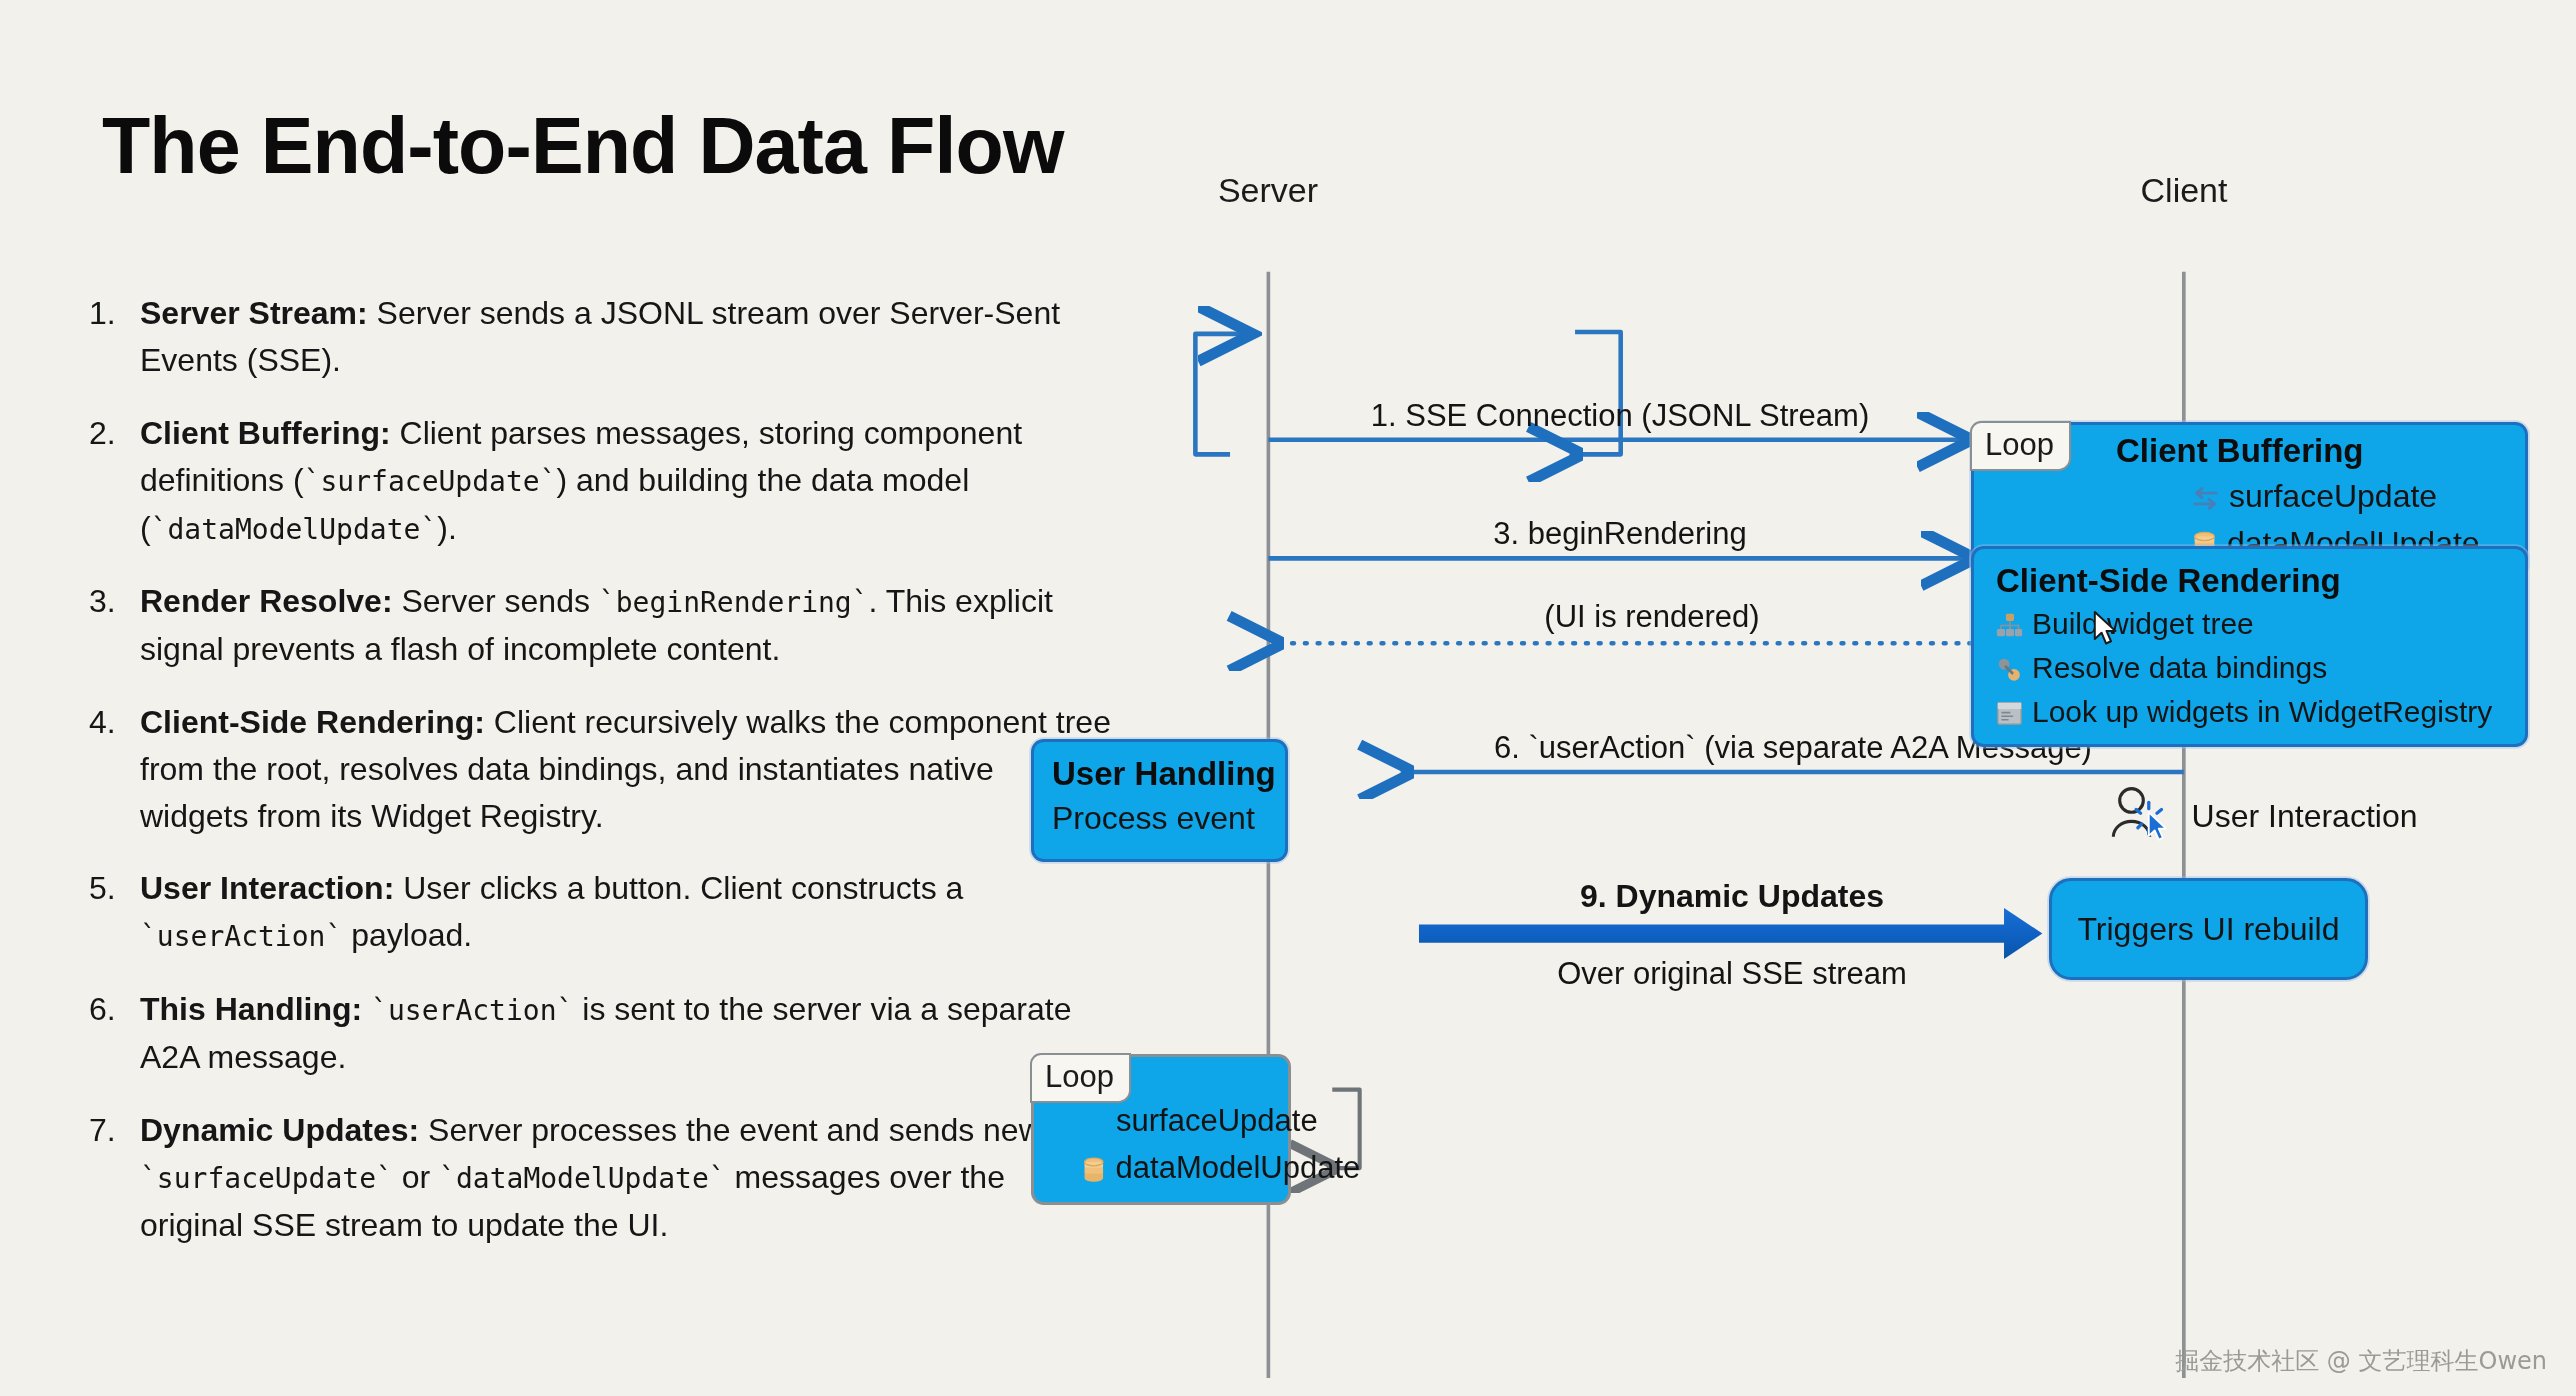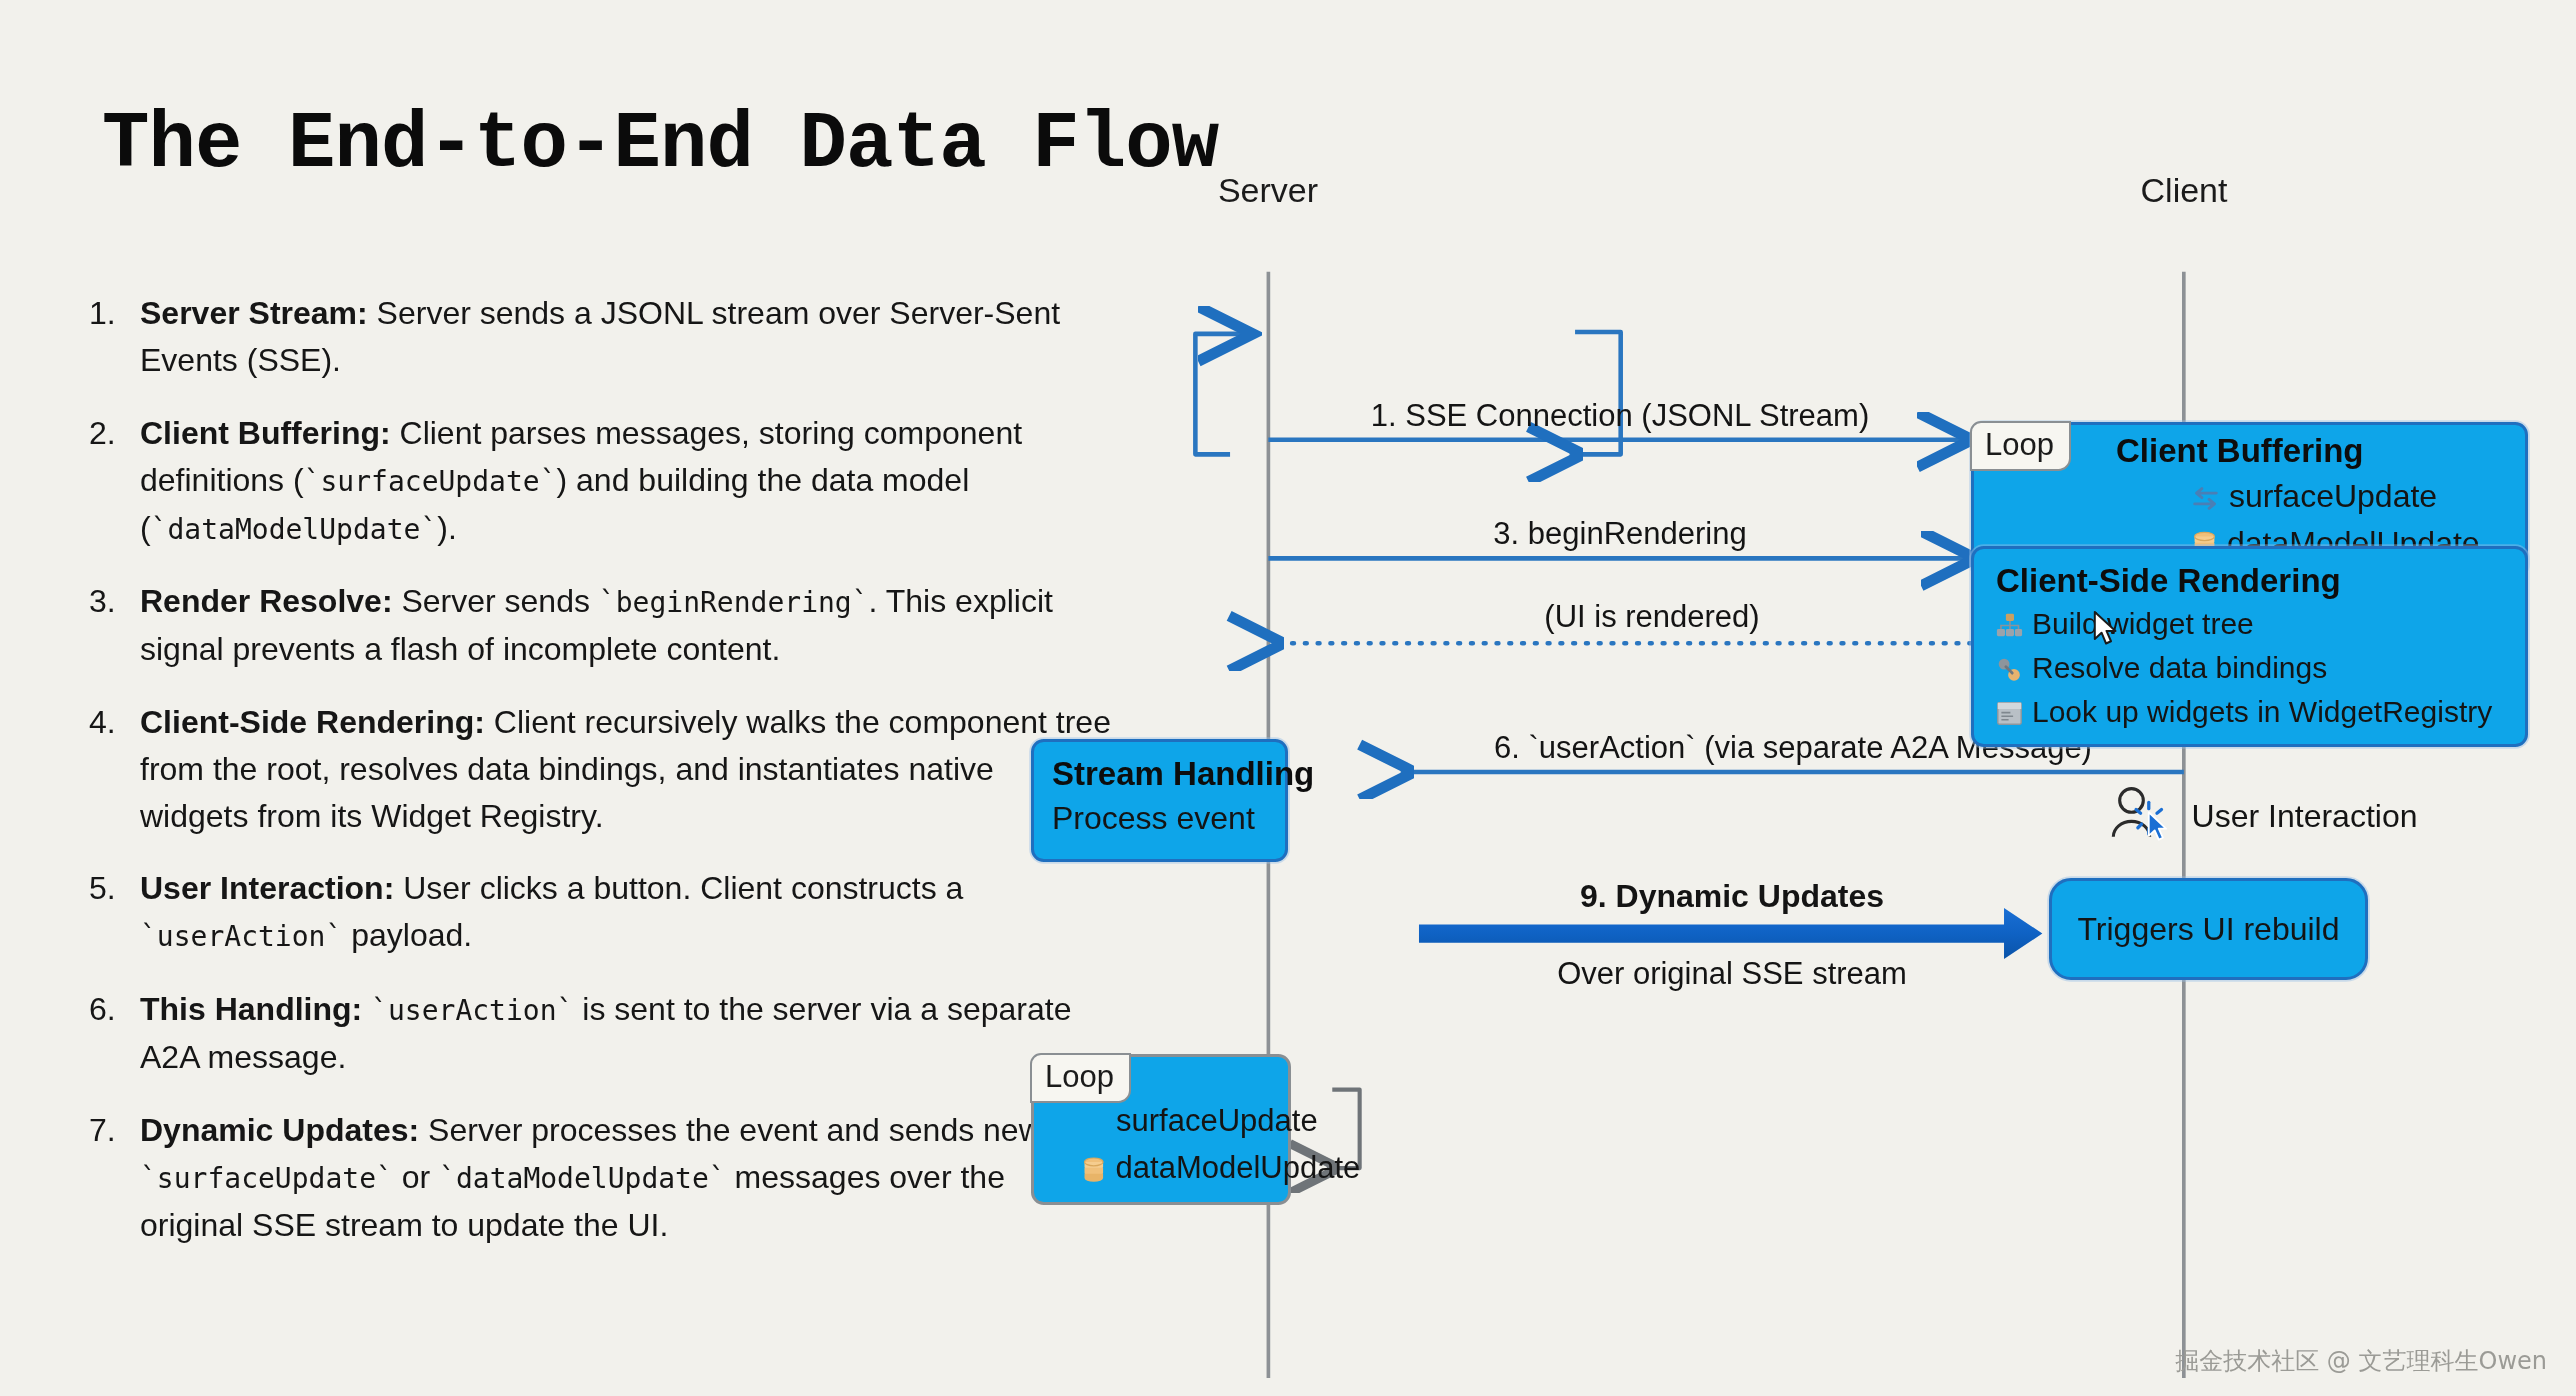--- a/index.html
+++ b/index.html
@@ -19,21 +19,20 @@
   
   #page-title {
     position: absolute;
     left: 102px;
     top: 100px;
     font-size: 79px;
     font-weight: bold;
     letter-spacing: -0.9px;
     color: #0b0b0b;
     white-space: nowrap;
-    font-family: Liberation Mono, monospace;
   }
 
   
   #steps-list {
     position: absolute;
     left: 89px;
     top: 290px;
     width: 1022px;
     list-style: none;
     margin: 0;
@@ -312,21 +311,21 @@
           <path d="M39,43 L35,47"></path>
             <path d="M47,48 L47,54"></path>
         </g>
         <path d="M47,30 L47,56 L53.5,50 L58,60 L62.5,58 L58,48 L66,48 Z" fill="#1b6fd4" stroke="#ffffff" stroke-width="2" stroke-linejoin="round"></path>
       </svg>
     </span>
     <span style="font-size:32px; color:#141414; white-space:nowrap;">User Interaction</span>
   </div>
 
   <div class="dbox blue" style="left:0; top:511px; width:257px; height:123px;">
-    <div class="box-title" style="position:absolute; left:18px; top:12.8px;">Stream Handling</div>
+    <div class="box-title" style="position:absolute; left:18px; top:12.8px;">User Handling</div>
     <div class="box-line" style="position:absolute; left:18px; top:58px;">Process event</div>
   </div>
 
   <div class="dbox gray" style="left:0; top:826px; width:260px; height:151px;">
     <div class="loop-tab">Loop</div>
     <div class="box-line" style="position:absolute; left:82px; top:46px; font-size:31px;">
       <span>surfaceUpdate</span>
     </div>
     <div class="box-line" style="position:absolute; left:47px; top:93px; font-size:31px;">
       <span class="icon-inline">

